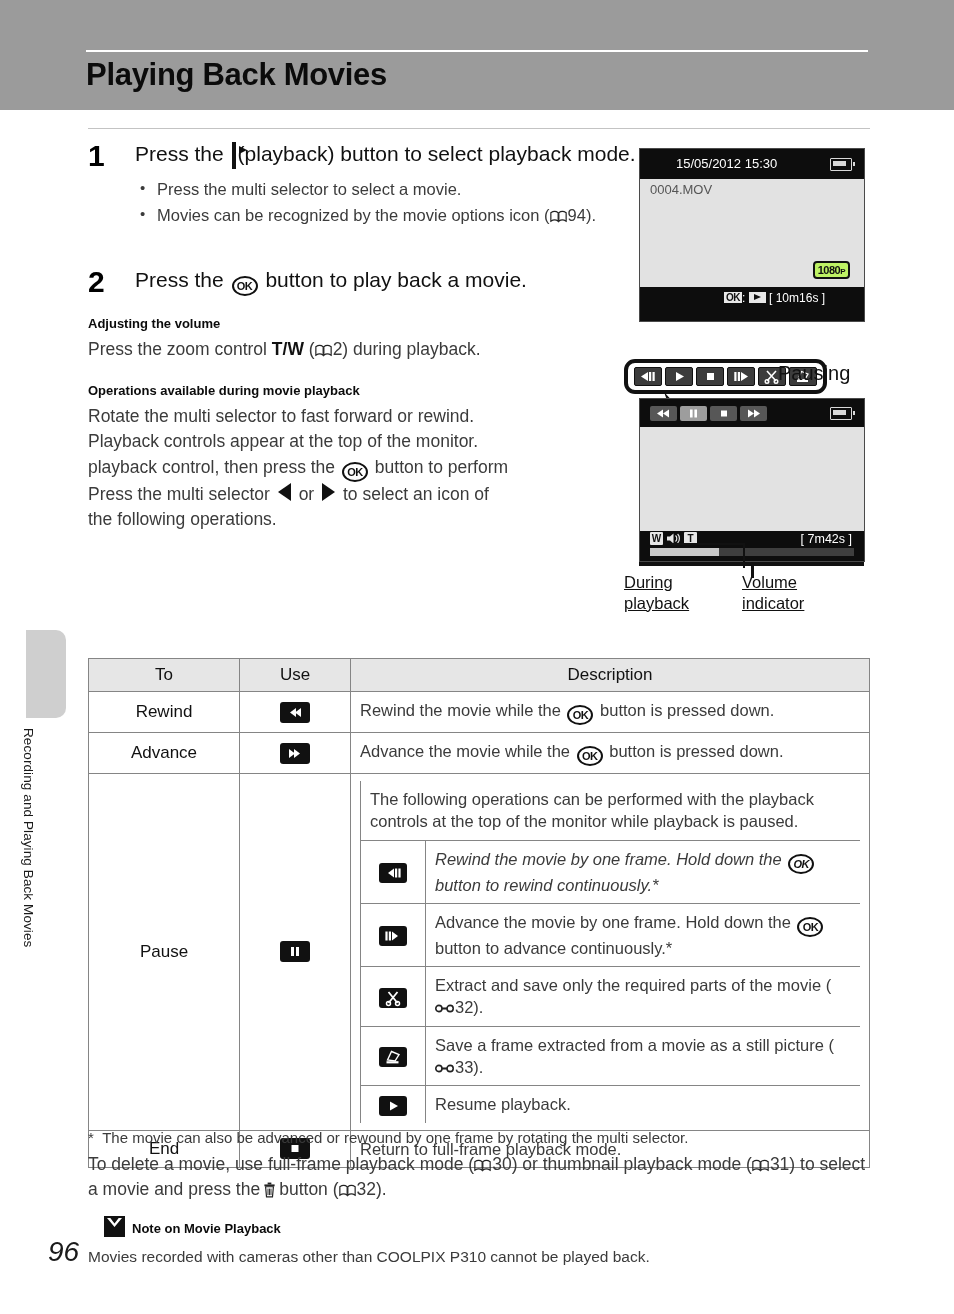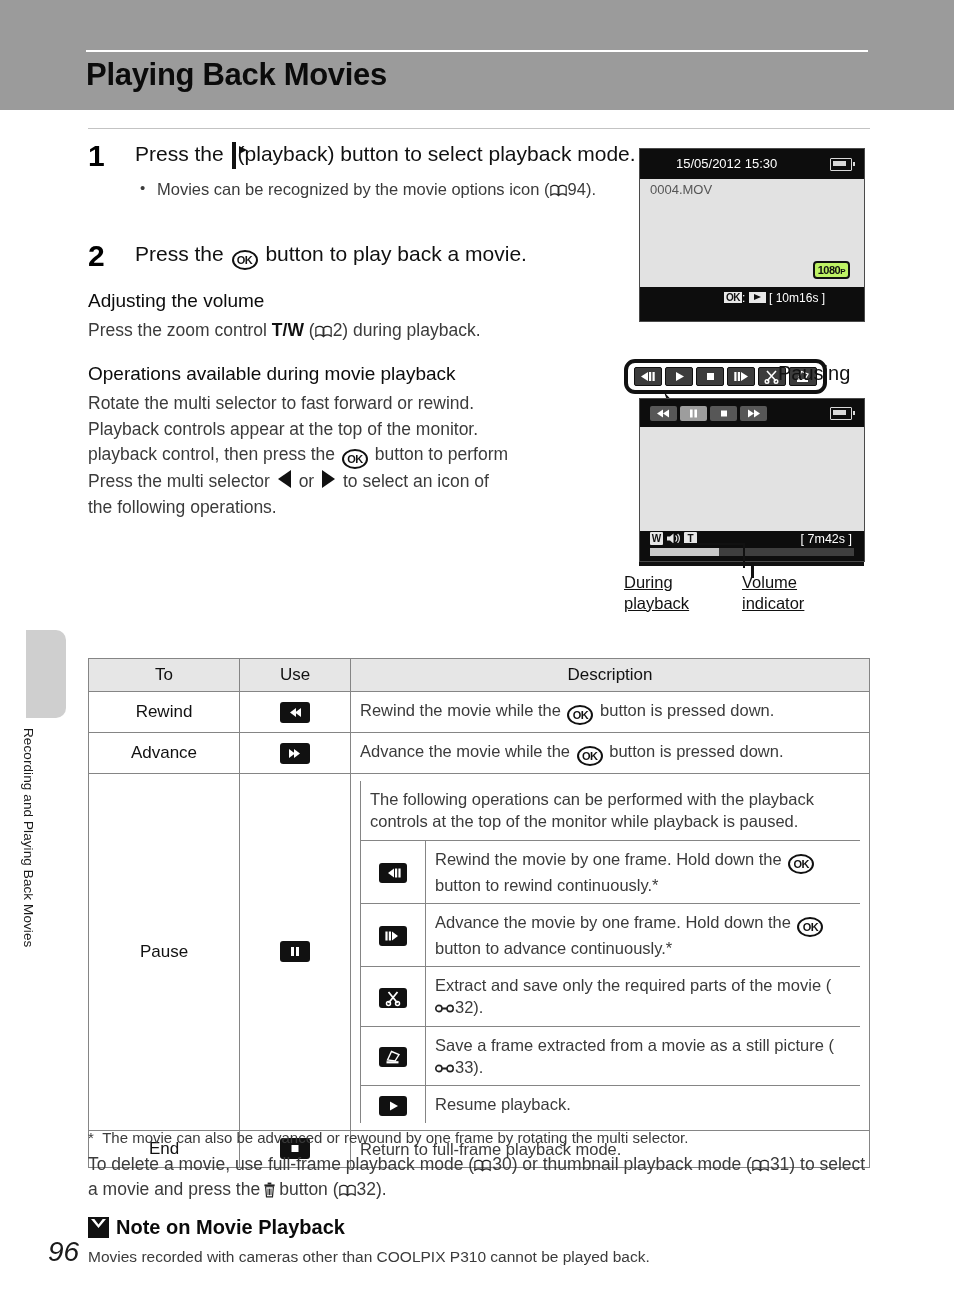--- a/index.html
+++ b/index.html
@@ -116,22 +116,22 @@
   }
   .bullets li:before {
     content: "\2022";
     position: absolute;
     left: 5px; top: -1px;
     font-size: 15px;
     color: #3b3b3b;
   }
 
   .sub-heading {
-    font-size: 19px;
-    font-weight: normal;
+    font-size: 13px;
+    font-weight: bold;
     color: #0b0b0b;
     margin: 2px 0 6px 0;
   }
   .para {
     font-size: 17.5px;
     line-height: 1.45;
     color: #3b3b3b;
     margin: 0;
   }
   
@@ -410,22 +410,22 @@
   .delete-para {
     position: absolute;
     left: 88px;
     width: 790px;
     font-size: 17.5px;
     color: #3b3b3b;
     line-height: 1.42;
   }
   .note-head {
     position: absolute;
-    left: 88px;
-    font-size: 20px;
+    left: 104px;
+    font-size: 13px;
     font-weight: bold;
     color: #0b0b0b;
   }
   .note-mark {
     display: inline-block;
     width: 21px; height: 21px;
     background: #111;
     position: relative;
     vertical-align: -4px;
     margin-right: 7px;
@@ -465,20 +465,23 @@
 
   <div class="step">
     <div class="step-num">1</div>
     <div class="step-body">
       <p class="step-heading">
         <span>Press the</span>
         <span class="ic-playbtn"></span>
         <span>(playback) button to select playback mode.</span>
       </p>
       <ul class="bullets">
+        <li>
+          <span>Press the multi selector to select a movie.</span>
+        </li>
         <li>
           <span>Movies can be recognized by the movie options icon (</span><svg class="ic-book" viewBox="0 0 20 15">
               <path d="M1 3 C4 1,7 1,9.6 3 L9.6 13 C7 11,4 11,1 13 Z" fill="none" stroke="#222" stroke-width="1.4"></path>
               <path d="M19 3 C16 1,13 1,10.4 3 L10.4 13 C13 11,16 11,19 13 Z" fill="none" stroke="#222" stroke-width="1.4"></path>
             </svg><span>94</span><span>).</span>
         </li>
       </ul>
     </div>
   </div>
 
@@ -709,21 +712,21 @@
         <tr>
           <td class="sub-icon">
             <span class="gbtn small">
               <svg width="28" height="20" viewBox="0 0 28 20">
                       <polygon points="15,5.5 9,10 15,14.5" fill="#fff"></polygon>
                       <rect x="16" y="5.5" width="2.2" height="9" fill="#fff"></rect>
                       <rect x="19.4" y="5.5" width="2.2" height="9" fill="#fff"></rect>
                     </svg>
             </span>
           </td>
-          <td style="border-right:0;">
+          <td style="border-right:0;font-style:italic;">
             <span>Rewind the movie by one frame. Hold down the</span>
             <span class="ic-ok">OK</span>
             <span>button to rewind continuously.*</span>
           </td>
         </tr>
         <tr>
           <td class="sub-icon">
             <span class="gbtn small">
               <svg width="28" height="20" viewBox="0 0 28 20">
                       <rect x="6.4" y="5.5" width="2.2" height="9" fill="#fff"></rect>

